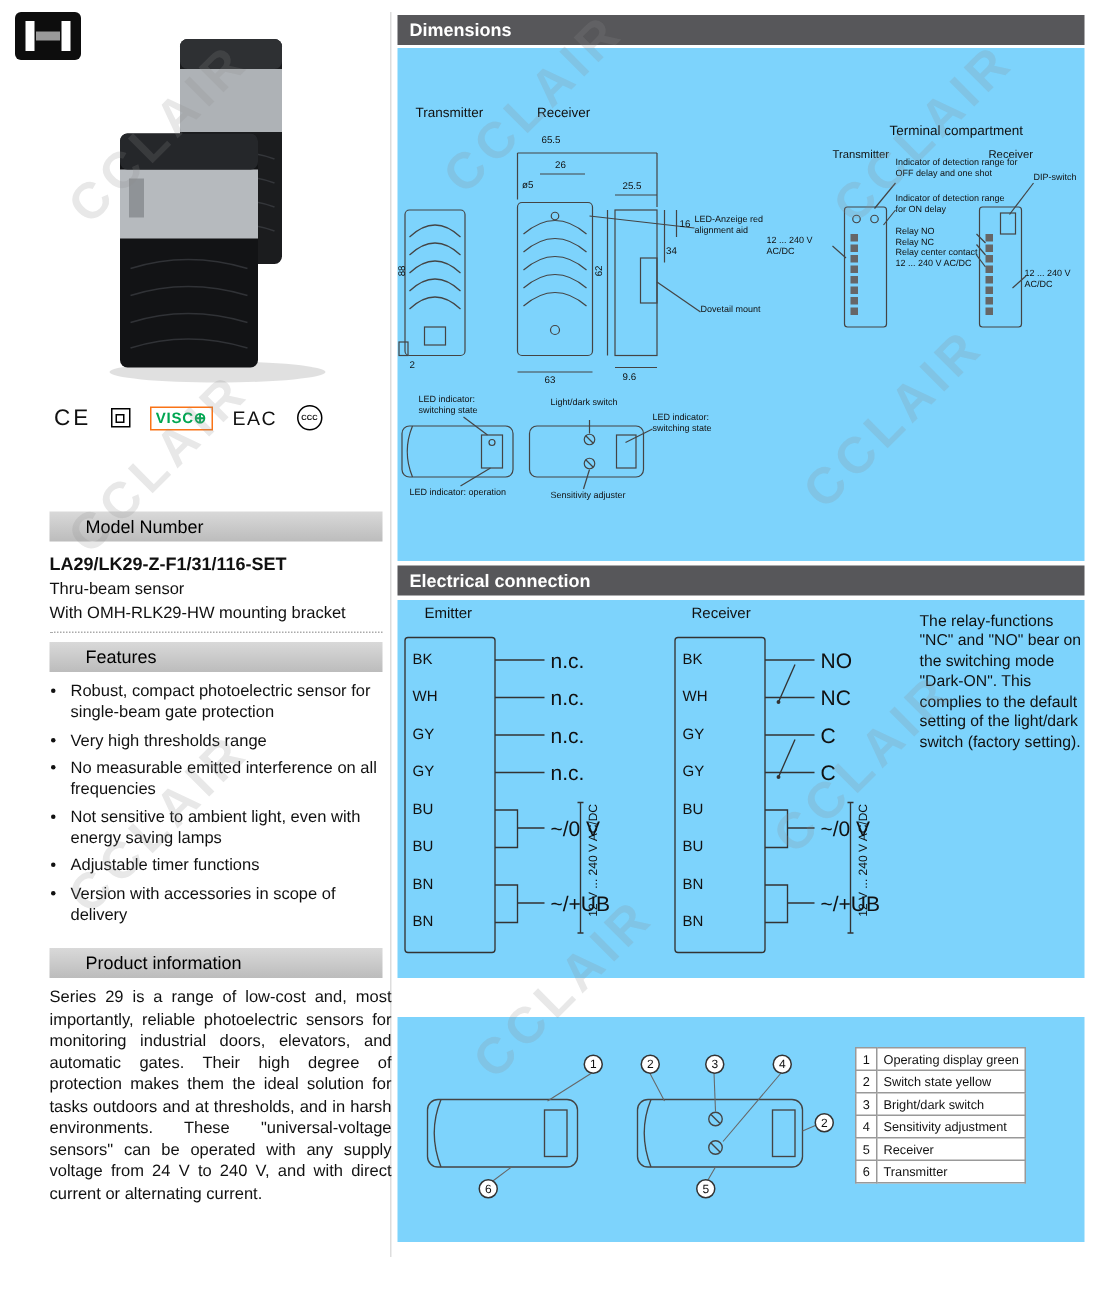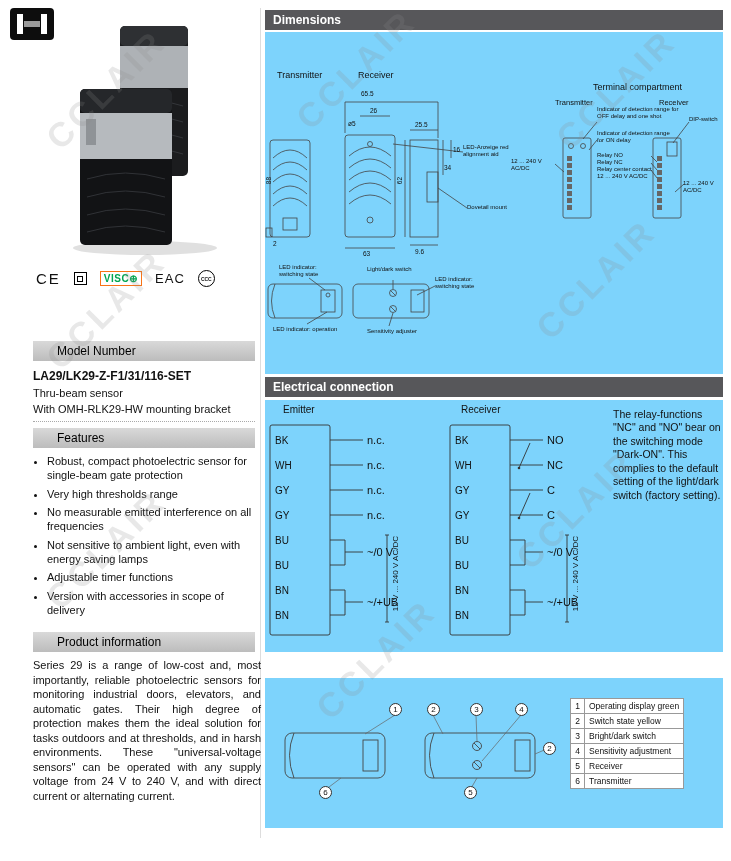--- a/index.html
+++ b/index.html
@@ -21,21 +21,21 @@
 .feat{position:absolute;left:47px;top:455px;width:216px;font-size:11px;line-height:1.25}
 .feat li{margin-bottom:5px}
 .certs{position:absolute;left:36px;top:270px;width:220px;display:flex;align-items:center;gap:13px}
 .sq-outer{width:13px;height:13px;border:1.5px solid #000;display:flex;align-items:center;justify-content:center}
 .sq-inner{width:6px;height:6px;border:1px solid #000}
 .visco{border:1px solid #f97316;padding:1px 3px;color:#00a651;font-weight:bold;font-size:10px;letter-spacing:.5px}
 .ce{font-size:15px;letter-spacing:2px}
 .eac{font-size:13px;font-weight:normal;letter-spacing:1px}
 .ccc{width:17px;height:17px;border:1px solid #000;border-radius:50%;font-size:5px;font-weight:bold;display:flex;align-items:center;justify-content:center}
 .wire{position:absolute;font-size:10px;transform:translateY(-50%)}
-.out{position:absolute;font-size:11px;transform:translateY(-50%)}
+.out{position:absolute;font-size:14px;transform:translateY(-50%)}
 .note{position:absolute;left:348px;top:8px;width:110px;font-size:10.5px;line-height:1.28}
 .area{position:absolute;background:#7dd3fc}
 svg{display:block;position:absolute;left:0;top:0}
 .logo{position:absolute;left:10px;top:8px;width:44px;height:32px;background:#0d0d0d;border-radius:4px}
 .logo .b1{position:absolute;left:7px;top:6px;width:6px;height:20px;background:#fff}
 .logo .b2{position:absolute;right:7px;top:6px;width:6px;height:20px;background:#fff}
 .logo .b3{position:absolute;left:14px;top:13px;width:16px;height:6px;background:#9a9a9a}
 .coldiv{position:absolute;left:260px;top:8px;width:1px;height:830px;background:#ddd}
 </style>
 </head>

